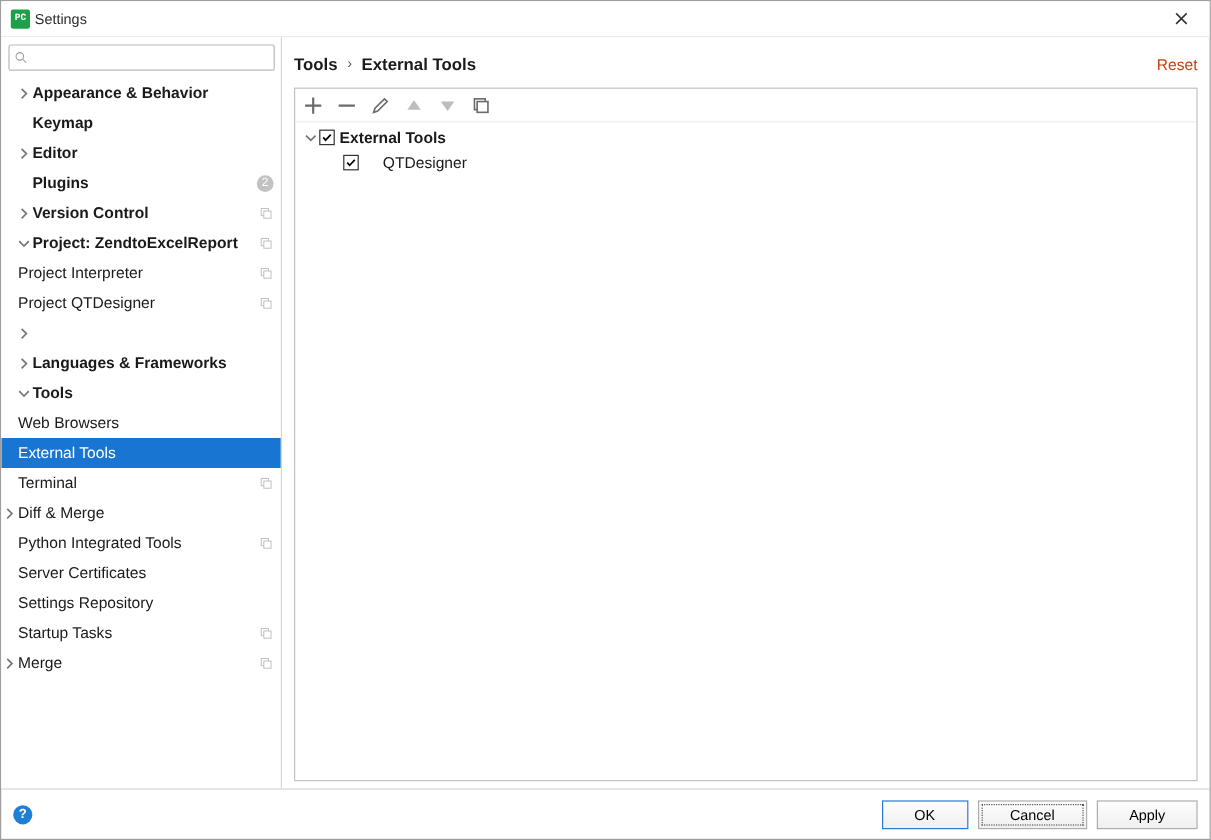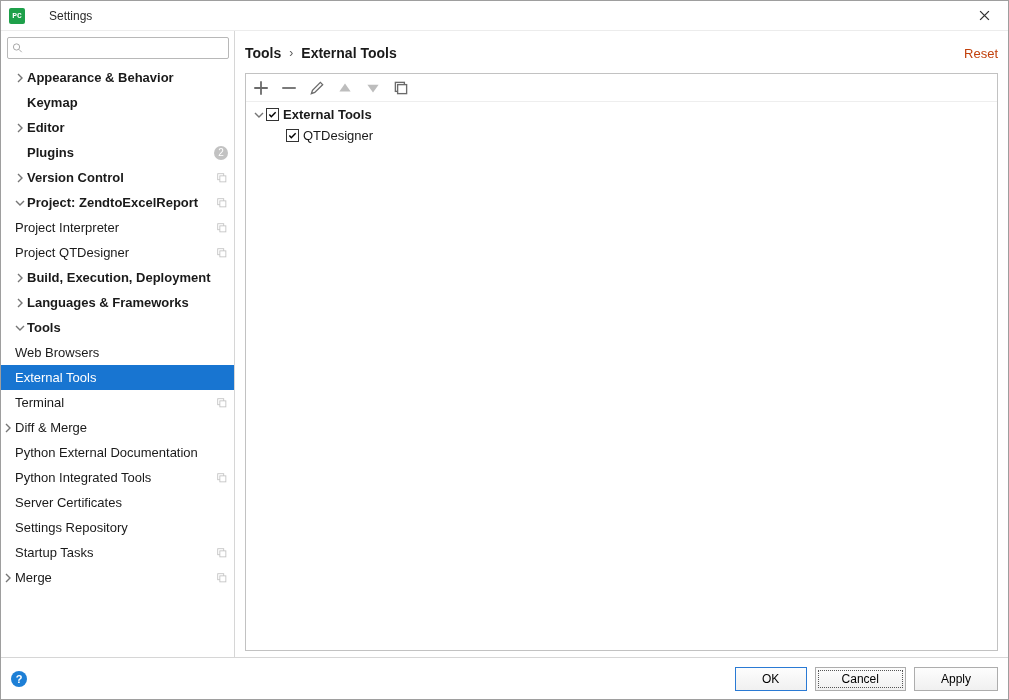--- a/index.html
+++ b/index.html
@@ -1,21 +1,21 @@
 <!DOCTYPE html>
 <html><head>
 <meta charset="utf-8">
 <style>
   * { box-sizing: border-box; }
   html, body { margin:0; padding:0; height:100%; font-family: "Segoe UI", Arial, sans-serif; font-size:13px; color:#1a1a1a; }
   body { width:1009px; height:700px; border:1px solid #9e9e9e; background:#fff; display:flex; flex-direction:column; overflow:hidden; }
 
   
   .titlebar { display:flex; align-items:center; height:30px; padding:0 8px; background:#fff; border-bottom:1px solid #ececec; }
-  .titlebar .appicon { width:16px; height:16px; background:#1ea04a; border-radius:2px; display:flex; align-items:center; justify-content:center; color:#fff; font-size:8px; font-weight:bold; margin-right:24px;font-family:Liberation Mono, monospace; }
+  .titlebar .appicon { width:16px; height:16px; background:#1ea04a; border-radius:2px; display:flex; align-items:center; justify-content:center; color:#fff; font-size:8px; font-weight:bold; margin-right:4px;font-family:Liberation Mono, monospace; }
   .titlebar .title { font-size:12px; color:#2b2b2b; }
   .titlebar .spacer { flex:1; }
   .titlebar .close { width:32px; height:30px; display:flex; align-items:center; justify-content:center; }
   .titlebar .close svg { width:11px; height:11px; }
 
   
   .main { flex:1; display:flex; min-height:0; }
 
   
   .sidebar { width:234px; border-right:1px solid #d6d6d6; display:flex; flex-direction:column; background:#fff; }
@@ -52,21 +52,21 @@
   .erow { display:flex; align-items:center; height:21px; font-size:13px; }
   .erow.sel { background:#1875d1; color:#fff; }
   .erow .earrow { width:14px; height:14px; display:flex; align-items:center; justify-content:center; color:#767676; }
   .erow .chk { width:13px; height:13px; border:1px solid #333; background:#fff; display:flex; align-items:center; justify-content:center; margin-right:4px; flex-shrink:0; }
   .erow.sel .chk { border-color:#fff; background:transparent; }
   .erow .chk svg { width:9px; height:9px; }
   .erow.sel .chk svg path { stroke:#fff; }
   .erow .elabel { }
   .erow.bold .elabel { font-weight:bold; }
   .erow.l0 { padding-left:6px; }
-  .erow.l1 { padding-left:40px; }
+  .erow.l1 { padding-left:40px;gap:16px; }
 
   
   .footer { height:42px; border-top:1px solid #d6d6d6; display:flex; align-items:center; padding:0 10px; }
   .helpicon { width:16px; height:16px; border-radius:50%; background:#1d7fd6; color:#fff; display:flex; align-items:center; justify-content:center; font-size:11px; font-weight:bold; }
   .footer .spacer { flex:1; }
   .btn { min-width:72px; height:24px; border:1px solid #adadad; background:linear-gradient(#fdfdfd,#f0f0f0); font-size:12px; margin-left:8px; padding:0 26px; cursor:pointer; }
   .btn.primary { border:1.5px solid #2a7ad4; }
   .btn.focused { outline:1px dotted #555; outline-offset:-4px; }
 
   svg { display:block; }
@@ -170,21 +170,20 @@
               <rect x="4.5" y="4.5" width="7" height="7" fill="#fff" stroke="currentColor" stroke-width="1"></rect>
             </svg>
           </span>
         </div>
         <div class="row l0 bold">
           <span class="arrow">
             <svg viewBox="0 0 10 10" width="10" height="10">
               <path d="M3 1l4 4-4 4" fill="none" stroke="#767676" stroke-width="1.4"></path>
             </svg>
           </span>
-          <span class="label">Build, Execution, Deployment</span>
         </div>
         <div class="row l0 bold">
           <span class="arrow">
             <svg viewBox="0 0 10 10" width="10" height="10">
               <path d="M3 1l4 4-4 4" fill="none" stroke="#767676" stroke-width="1.4"></path>
             </svg>
           </span>
           <span class="label">Languages &amp; Frameworks</span>
         </div>
         <div class="row l0 bold">
@@ -213,24 +212,20 @@
             </svg>
           </span>
         </div>
         <div class="row l1">
           <span class="arrow">
             <svg viewBox="0 0 10 10" width="10" height="10">
               <path d="M3 1l4 4-4 4" fill="none" stroke="#767676" stroke-width="1.4"></path>
             </svg>
           </span>
           <span class="label">Diff &amp; Merge</span>
-        </div>
-        <div class="row l1">
-          <span class="arrow"></span>
-          <span class="label">Python External Documentation</span>
         </div>
         <div class="row l1">
           <span class="arrow"></span>
           <span class="label">Python Integrated Tools</span>
           <span class="copyicon">
             <svg viewBox="0 0 14 14" width="12" height="12">
               <rect x="2" y="2" width="7" height="7" fill="none" stroke="currentColor" stroke-width="1"></rect>
               <rect x="4.5" y="4.5" width="7" height="7" fill="#fff" stroke="currentColor" stroke-width="1"></rect>
             </svg>
           </span>

